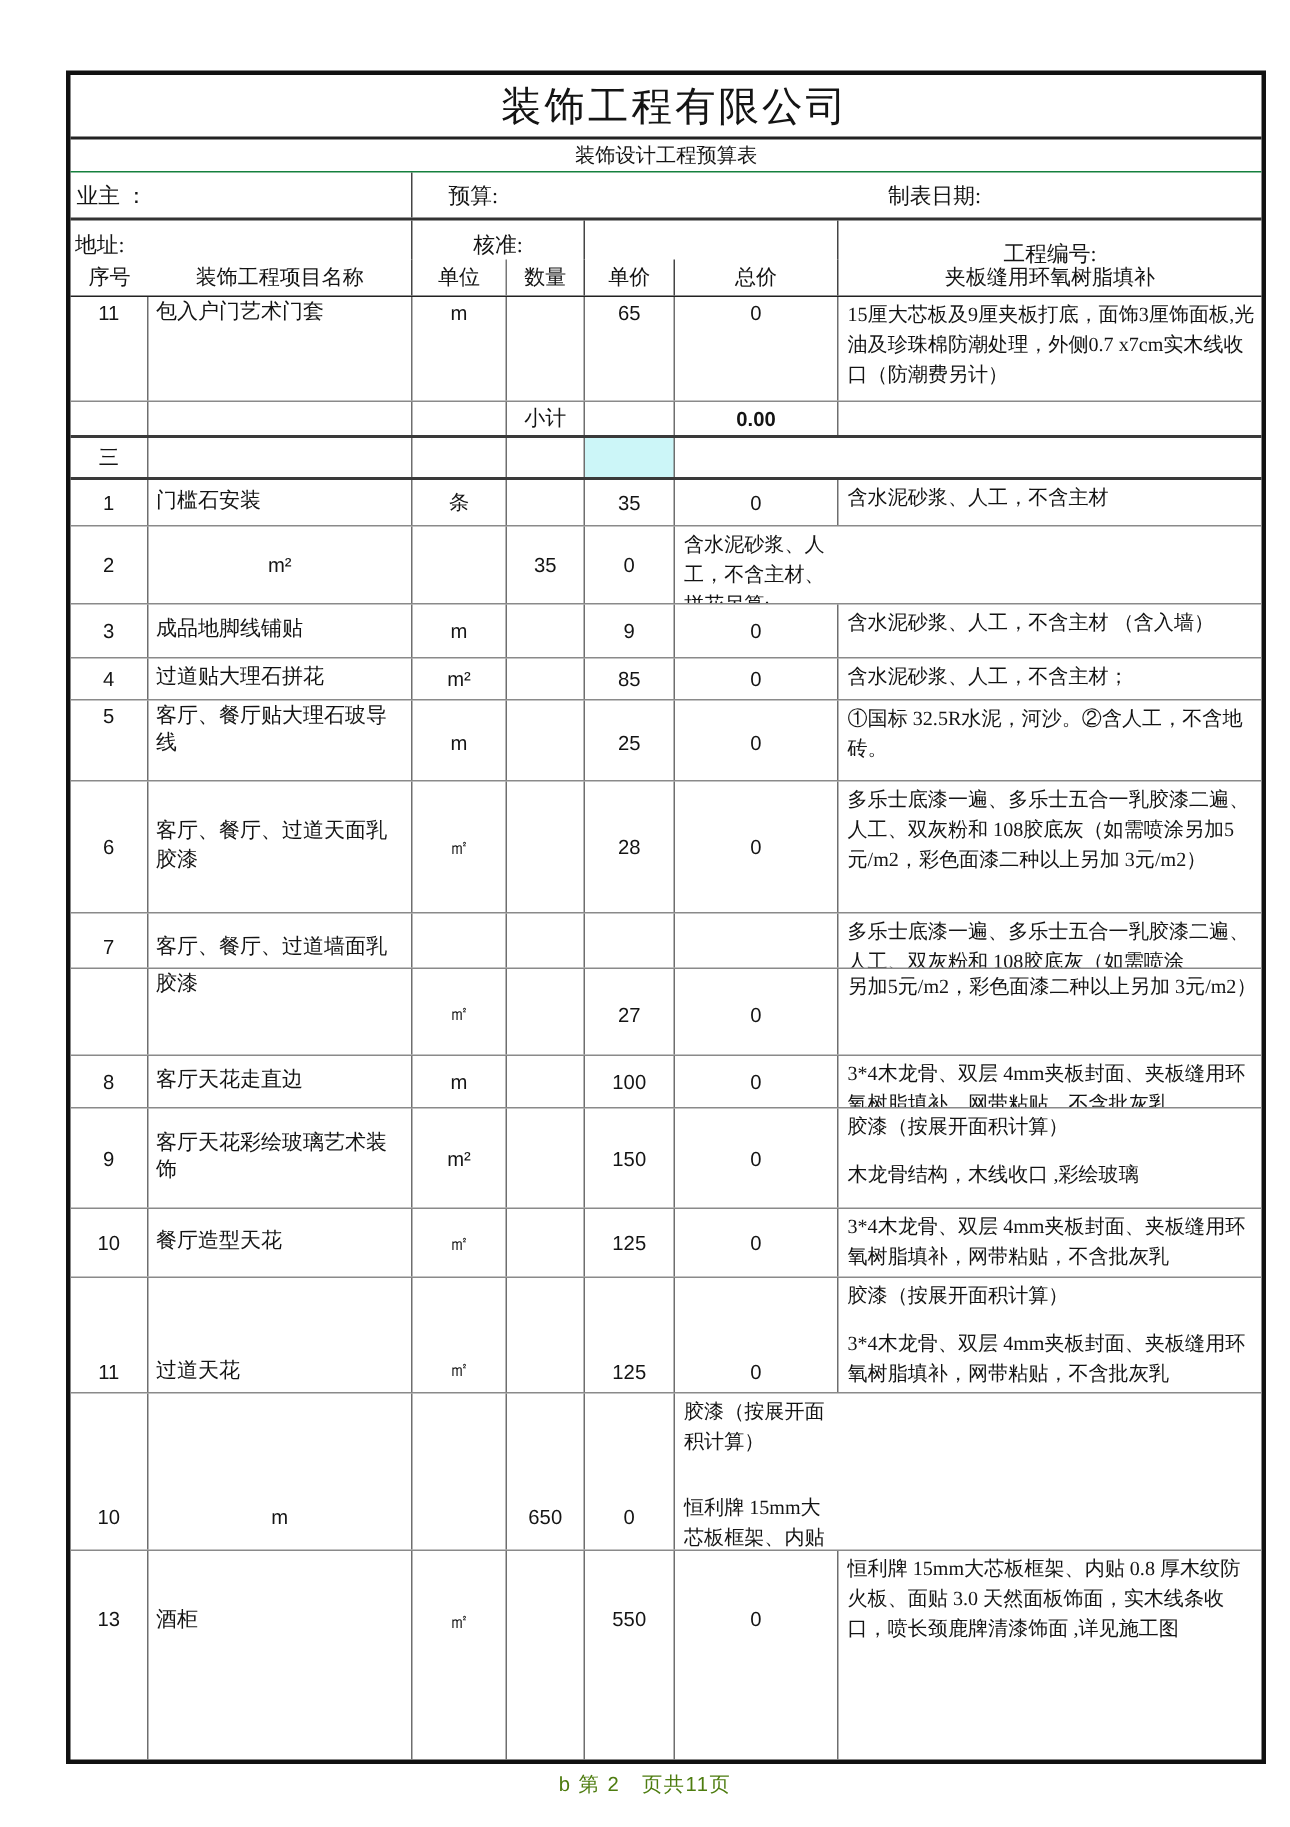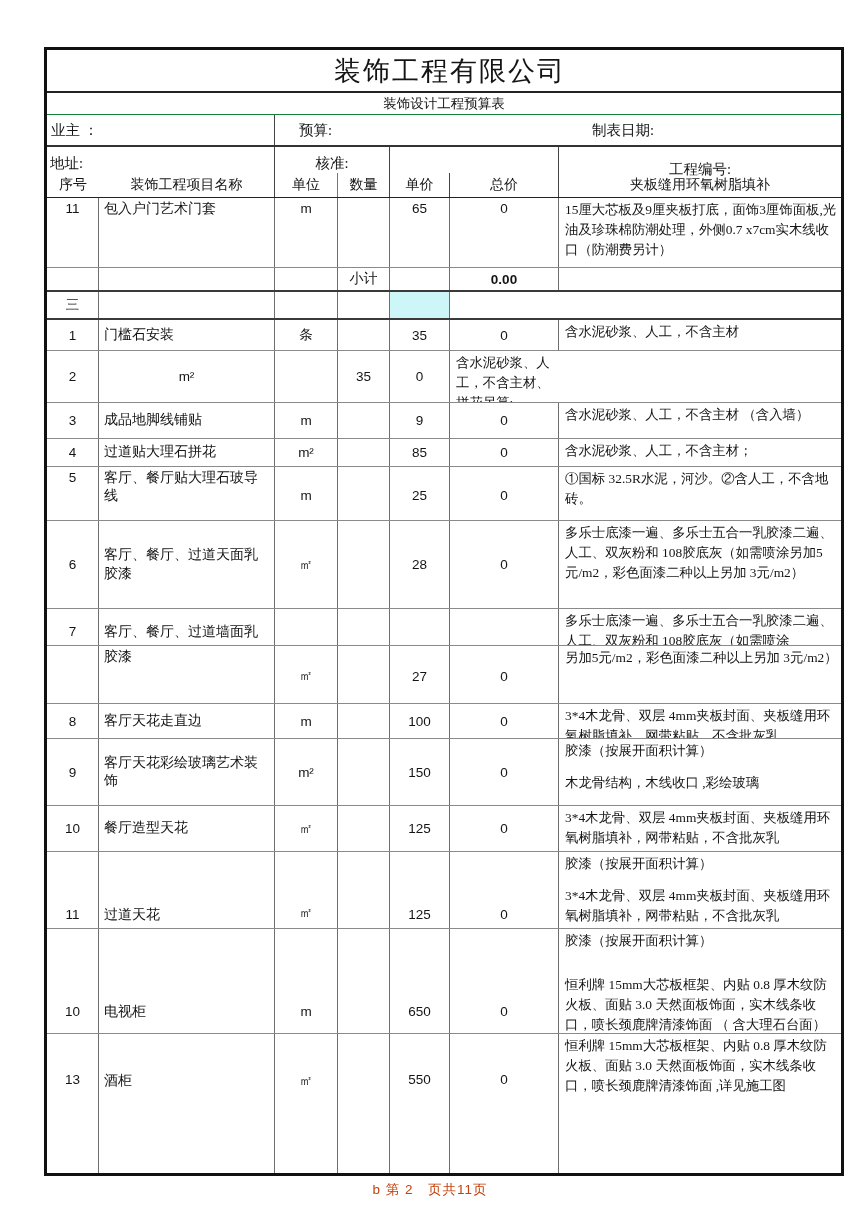--- a/index.html
+++ b/index.html
@@ -63,21 +63,21 @@
   .r-high .name{padding-top:38px;}
   .bold{font-weight:bold;}
   .hl{background:#ccf6f8;}
   
   .h69{height:69px;} .h23{height:23px;} .h28{height:28px;} .h32{height:32px;}
   .h52{height:52px;} .h36{height:36px;} .h54{height:54px;} .h88{height:88px;}
   .h37{height:37px;} .h58{height:58px;} .h35{height:35px;} .h67{height:67px;}
   .h46{height:46px;} .h77{height:77px;} .h105{height:105px;} .h140{height:140px;}
   .footer{
     position:absolute;top:1181px;left:0;width:860px;text-align:center;
-    font-family:"Liberation Sans","DejaVu Sans",sans-serif;font-size:13.5px;color:#c2410c;letter-spacing:1px;
+    font-family:"Liberation Sans","DejaVu Sans",sans-serif;font-size:13.5px;color:#4d7c0f;letter-spacing:1px;
   }
 </style>
 </head>
 <body>
 
 <div class="doc">
 
   <div class="title-row">
     <span class="t">装饰工程有限公司</span>
   </div>
@@ -286,21 +286,20 @@
     <div class="c total">0</div>
     <div class="c desc">
       <div class="dt">胶漆（按展开面积计算）</div>
       <div class="g14"></div>
       <div class="dt">3*4木龙骨、双层 4mm夹板封面、夹板缝用环氧树脂填补，网带粘贴，不含批灰乳</div>
     </div>
   </div>
 
   <div class="row h105 r-low">
     <div class="c no">10</div>
-    <div class="c name">电视柜</div>
     <div class="c unit">m</div>
     <div class="c qty"></div>
     <div class="c price">650</div>
     <div class="c total">0</div>
     <div class="c desc">
       <div class="dt">胶漆（按展开面积计算）</div>
       <div class="g24"></div>
       <div class="dt">恒利牌 15mm大芯板框架、内贴 0.8 厚木纹防火板、面贴 3.0 天然面板饰面，实木线条收口，喷长颈鹿牌清漆饰面  （ 含大理石台面）</div>
     </div>
   </div>

